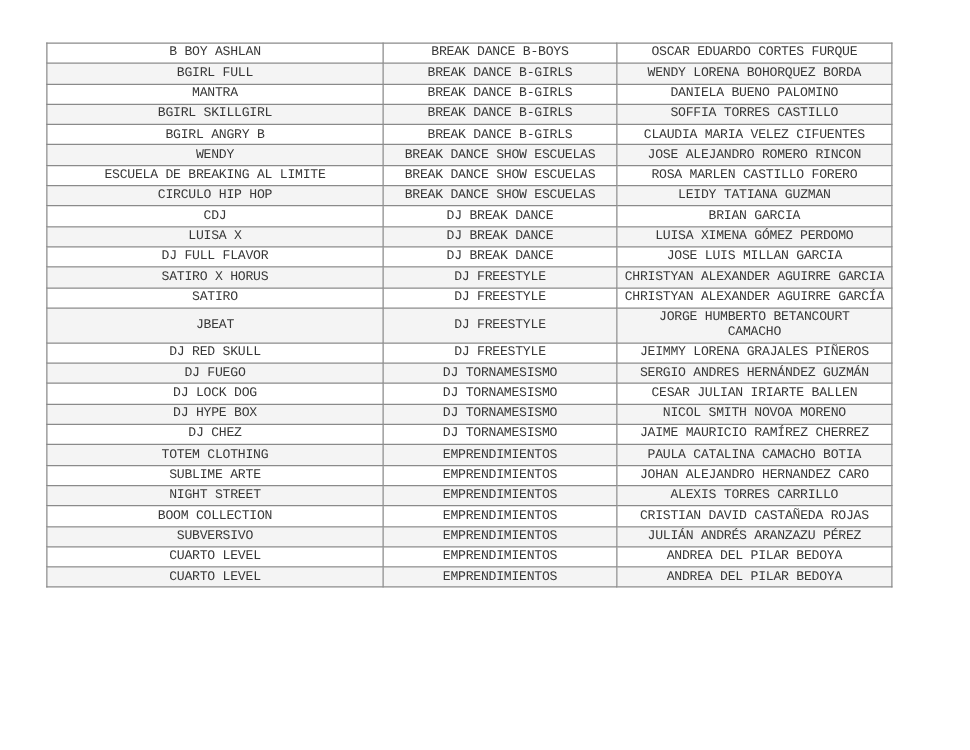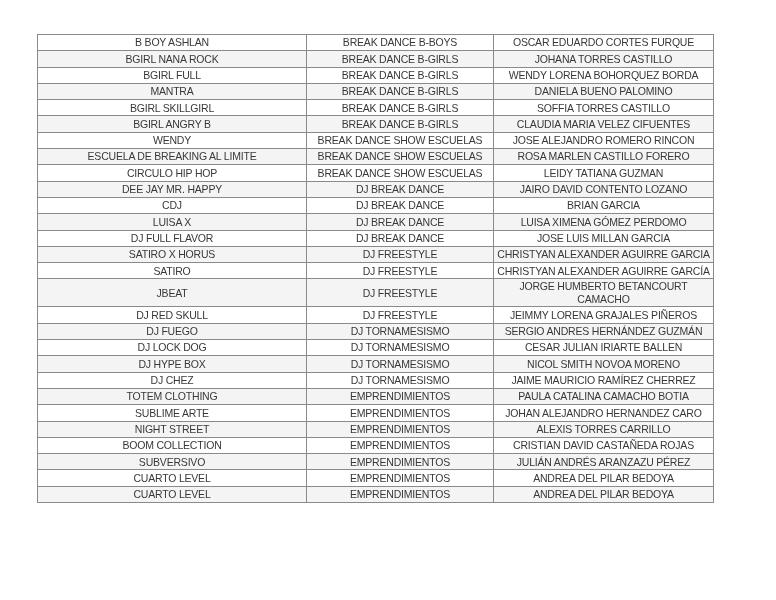--- a/index.html
+++ b/index.html
@@ -16,20 +16,21 @@
   }
   .sheet {
     position: absolute;
     left: 37px;
     top: 34px;
   }
   table.roster {
     border-collapse: collapse;
     table-layout: fixed;
     width: 676px;
+    font-family: Liberation Mono, monospace;
   }
   table.roster td {
     border: 1px solid #8a8a8a;
     text-align: center;
     vertical-align: middle;
     font-size: 10.5px;
     letter-spacing: -0.2px;
     color: #383838;
     padding: 1px 2px;
     height: 13.3px;
@@ -51,25 +52,20 @@
       <col style="width:187px">
       <col style="width:220px">
     </colgroup>
     <tbody>
         <tr>
           <td class="c0">B BOY ASHLAN</td>
           <td class="c1">BREAK DANCE B-BOYS</td>
           <td class="c2">OSCAR EDUARDO CORTES FURQUE</td>
         </tr>
         <tr>
-          <td class="c0">BGIRL NANA ROCK</td>
-          <td class="c1">BREAK DANCE B-GIRLS</td>
-          <td class="c2">JOHANA TORRES CASTILLO</td>
-        </tr>
-        <tr>
           <td class="c0">BGIRL FULL</td>
           <td class="c1">BREAK DANCE B-GIRLS</td>
           <td class="c2">WENDY LORENA BOHORQUEZ BORDA</td>
         </tr>
         <tr>
           <td class="c0">MANTRA</td>
           <td class="c1">BREAK DANCE B-GIRLS</td>
           <td class="c2">DANIELA BUENO PALOMINO</td>
         </tr>
         <tr>
@@ -89,25 +85,20 @@
         </tr>
         <tr>
           <td class="c0">ESCUELA DE BREAKING AL LIMITE</td>
           <td class="c1">BREAK DANCE SHOW ESCUELAS</td>
           <td class="c2">ROSA MARLEN CASTILLO FORERO</td>
         </tr>
         <tr>
           <td class="c0">CIRCULO HIP HOP</td>
           <td class="c1">BREAK DANCE SHOW ESCUELAS</td>
           <td class="c2">LEIDY TATIANA GUZMAN</td>
-        </tr>
-        <tr>
-          <td class="c0">DEE JAY MR. HAPPY</td>
-          <td class="c1">DJ BREAK DANCE</td>
-          <td class="c2">JAIRO DAVID CONTENTO LOZANO</td>
         </tr>
         <tr>
           <td class="c0">CDJ</td>
           <td class="c1">DJ BREAK DANCE</td>
           <td class="c2">BRIAN GARCIA</td>
         </tr>
         <tr>
           <td class="c0">LUISA X</td>
           <td class="c1">DJ BREAK DANCE</td>
           <td class="c2">LUISA XIMENA GÓMEZ PERDOMO</td>

